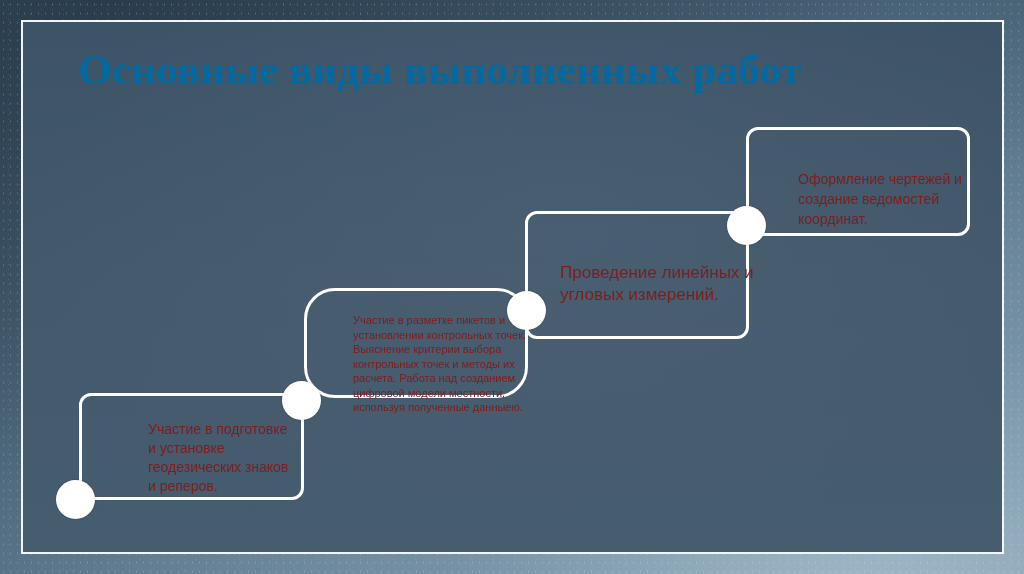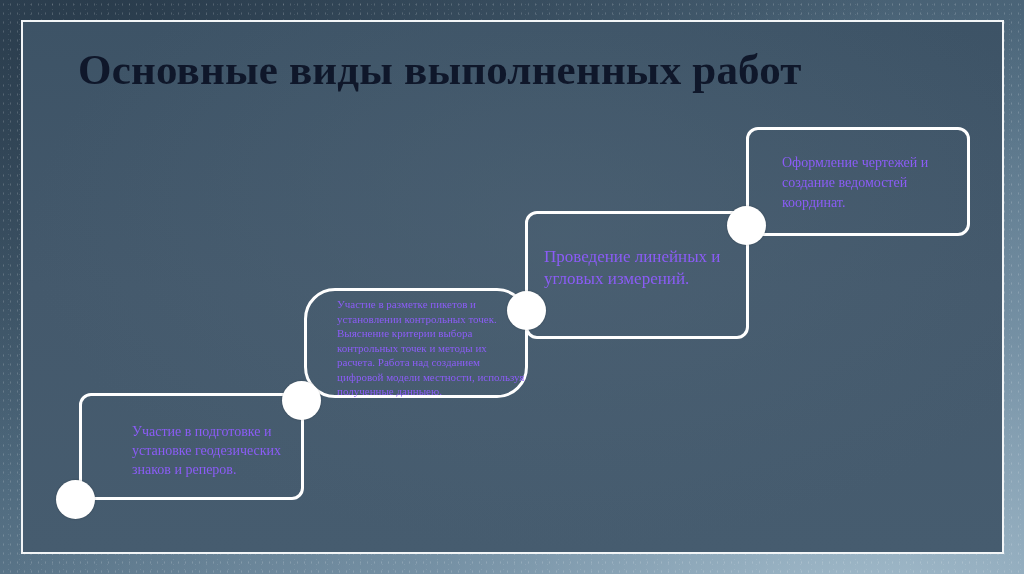--- a/index.html
+++ b/index.html
@@ -40,48 +40,48 @@
     }
     .title {
       position: absolute;
       left: 78px;
       top: 42px;
       margin: 0;
       font-family: "Liberation Serif", "DejaVu Serif", serif;
       font-weight: bold;
       font-size: 43px;
       line-height: 56px;
-      color: #0f172a;
+      color: #0369a1;
       white-space: nowrap;
       letter-spacing: 0.2px;
     }
     .step-box {
       position: absolute;
       border: 3px solid #ffffff;
       border-radius: 12px;
       box-sizing: border-box;
       color: #f3f5f6;
     }
     .step-text {
       position: absolute;
-      margin: 0;
-      font-family: Liberation Serif, serif;
-      color: #8b5cf6;
+      margin: 16px;
+      font-family: Liberation Sans, sans-serif;
+      color: #7f1d1d;
     }
     .node {
       position: absolute;
       width: 39px;
       height: 39px;
       border-radius: 50%;
       background: #ffffff;
       box-shadow: 0 0 2px rgba(0,0,0,0.25);
     }
     
     #box1 { left: 79px; top: 393px; width: 225px; height: 107px; }
-    #text1 { left: 50px; top: 26px; width: 150px; font-size: 14px; line-height: 19px; }
+    #text1 { left: 50px; top: 8px; width: 150px; font-size: 14px; line-height: 19px; }
     
     #box2 { left: 304px; top: 288px; width: 224px; height: 110px; border-radius: 31px; }
     #text2 { left: 30px; top: 6px; width: 190px; font-size: 11px; line-height: 14.5px; }
     
     #box3 { left: 525px; top: 211px; width: 224px; height: 128px; }
     #text3 { left: 16px; top: 32px; width: 205px; font-size: 17px; line-height: 22px; }
     
     #box4 { left: 746px; top: 127px; width: 224px; height: 109px; }
     #text4 { left: 33px; top: 23px; width: 185px; font-size: 14px; line-height: 20px; }
 

